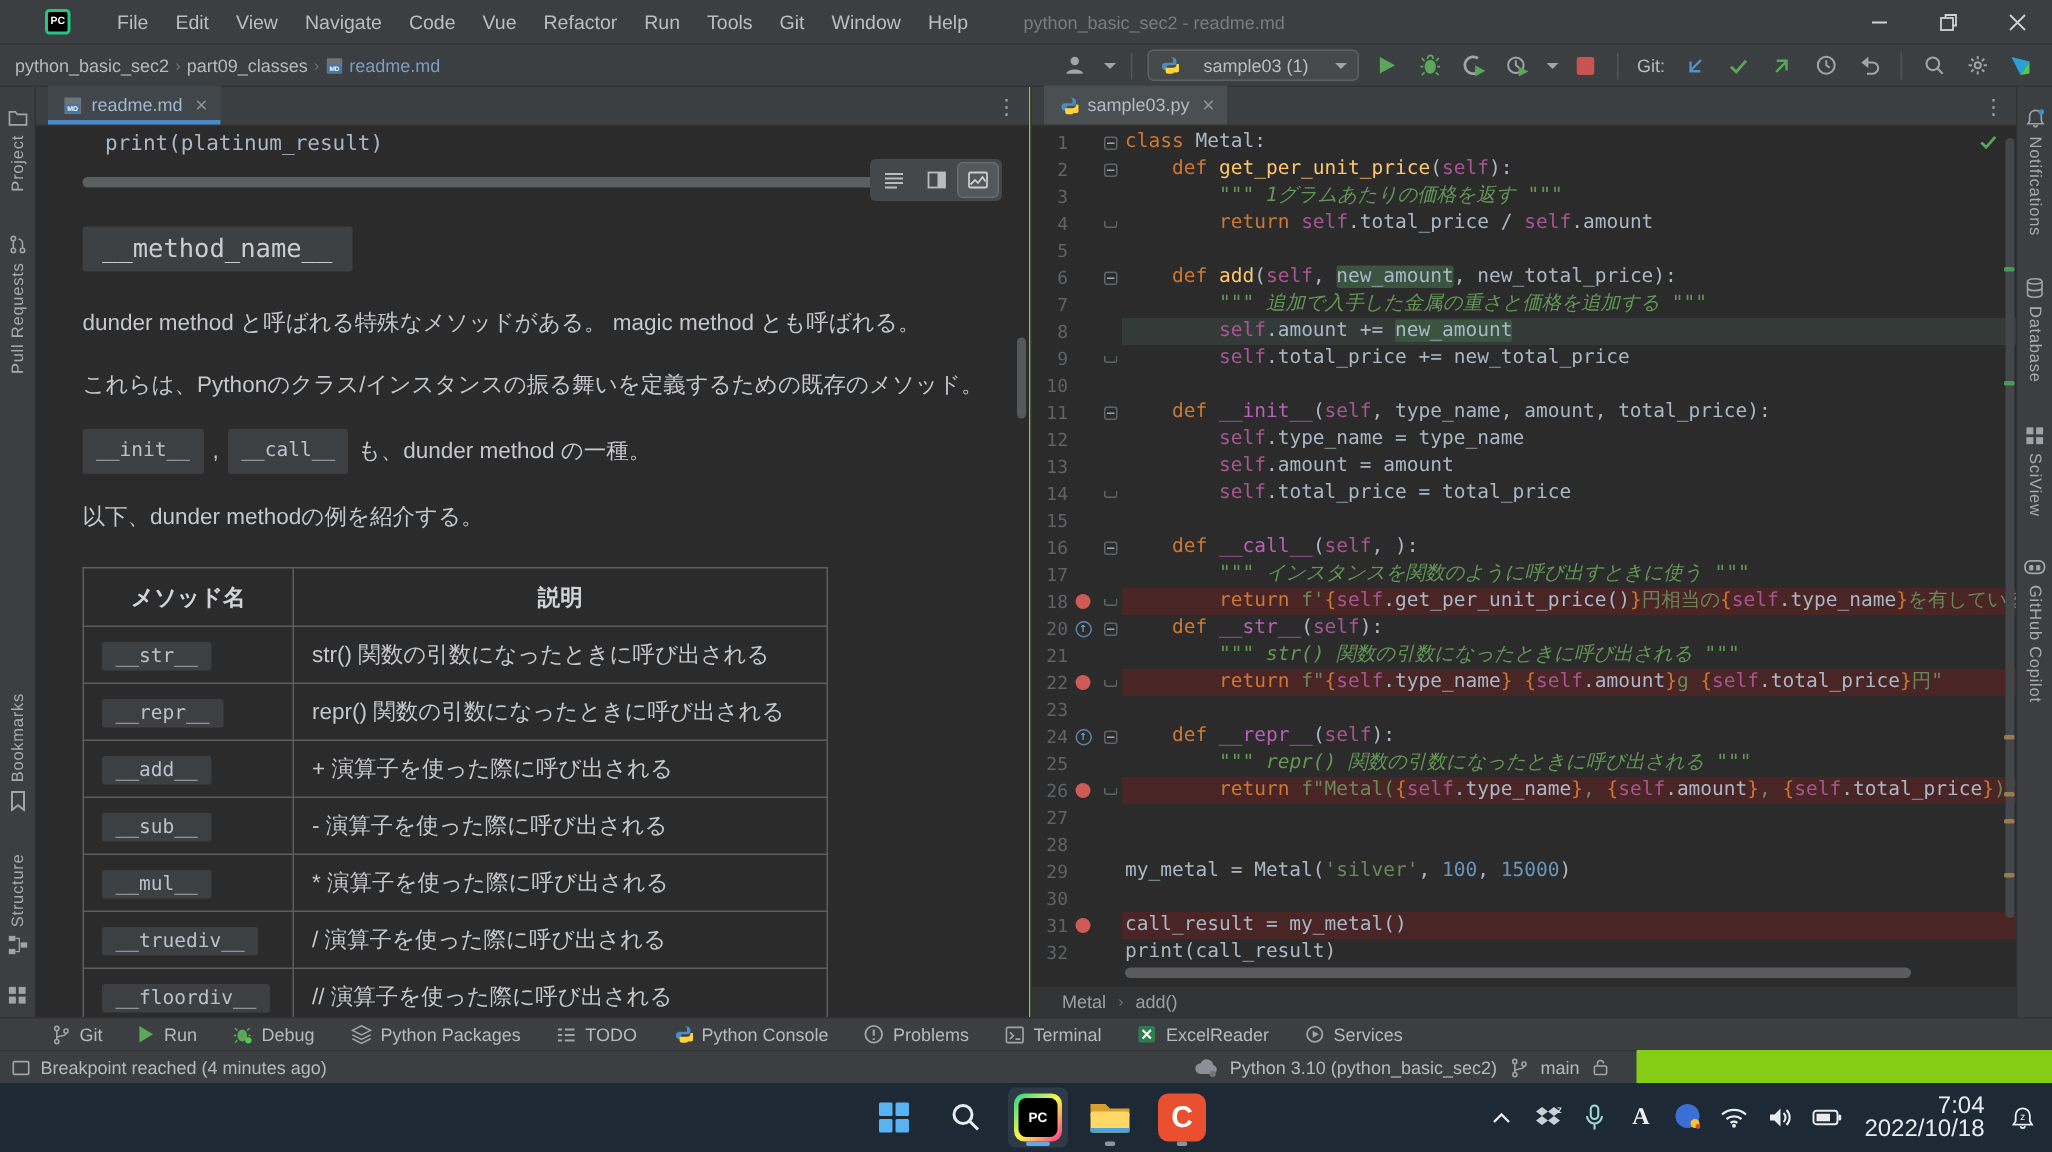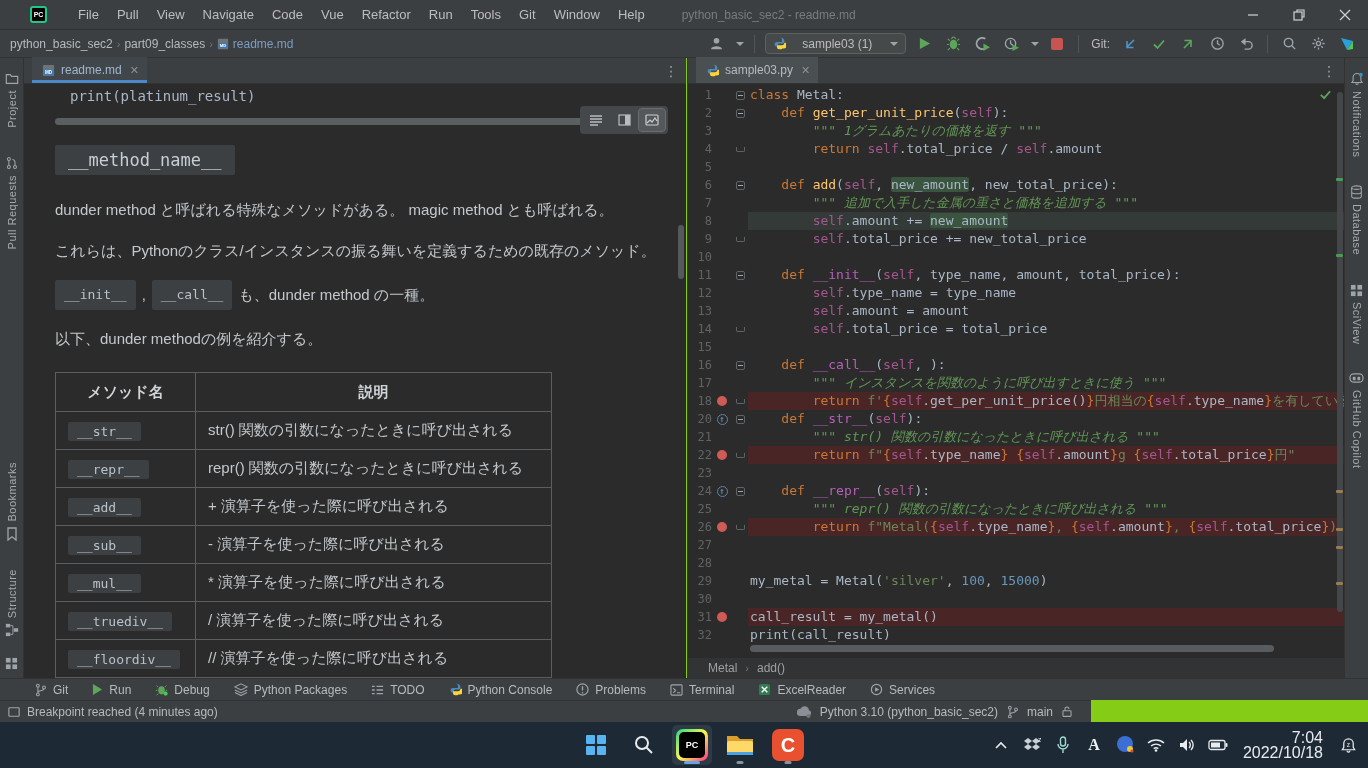--- a/index.html
+++ b/index.html
@@ -57,21 +57,21 @@
   .tab-close{color:#8a9094;font-size:11px;margin-left:2px;}
   .kebab{margin-left:auto;margin-right:8px;color:#9da5aa;font-size:14px;align-self:center;letter-spacing:0;}
   
   #md-content{position:absolute;left:0;top:26px;right:0;bottom:0;overflow:hidden;}
   #md-codeblock{margin:4px 0 0 46px;font-family:"DejaVu Sans Mono",monospace;font-size:14px;color:#a9b7c6;}
   #md-hscroll{margin:14px 0 0 31px;width:604px;height:7px;border-radius:4px;background:#5a5f62;}
   #md-viewmodes{position:absolute;right:18px;top:22px;background:#45484a;border-radius:4px;
                 display:flex;gap:2px;padding:3px;}
   .vm-btn{width:26px;height:22px;display:flex;align-items:center;justify-content:center;border-radius:3px;}
   .vm-sel{background:#54585a;outline:1px solid #6a6f72;}
-  #md-heading{display:inline-block;margin:20px 0 0 31px;background:#3d4043;color:#c7ced4;
+  #md-heading{display:inline-block;margin:26px 0 0 31px;background:#3d4043;color:#c7ced4;
               font-family:"DejaVu Sans Mono",monospace;font-size:17px;padding:5px 13px;border-radius:2px;}
   .md-p{margin:0;padding:0;width:614px;margin-left:31px;font-size:15px;color:#c3c8cc;line-height:26px;}
   #md-p1{margin-top:22px;}
   #md-p2{margin-top:15px;}
   #md-p3{margin-top:16px;display:flex;align-items:center;gap:6px;}
   #md-p4{margin-top:16px;}
   .chip{background:#3d4043;color:#b9c2ca;font-family:"DejaVu Sans Mono",monospace;font-size:13px;
         padding:2px 9px;border-radius:2px;}
   #md-table{margin:20px 0 0 31px;border-collapse:collapse;font-size:15px;color:#c3c8cc;}
   #md-table th,#md-table td{border:1px solid #5b5e60;}
@@ -138,21 +138,21 @@
 </style>
 </head>
 <body>
 
 <div id="root">
 
   <div id="titlebar">
     <div id="pc-logo">PC</div>
     <nav id="menus">
         <span class="menu-item">File</span>
-        <span class="menu-item">Pull</span>
+        <span class="menu-item">Edit</span>
         <span class="menu-item">View</span>
         <span class="menu-item">Navigate</span>
         <span class="menu-item">Code</span>
         <span class="menu-item">Vue</span>
         <span class="menu-item">Refactor</span>
         <span class="menu-item">Run</span>
         <span class="menu-item">Tools</span>
         <span class="menu-item">Git</span>
         <span class="menu-item">Window</span>
         <span class="menu-item">Help</span>

